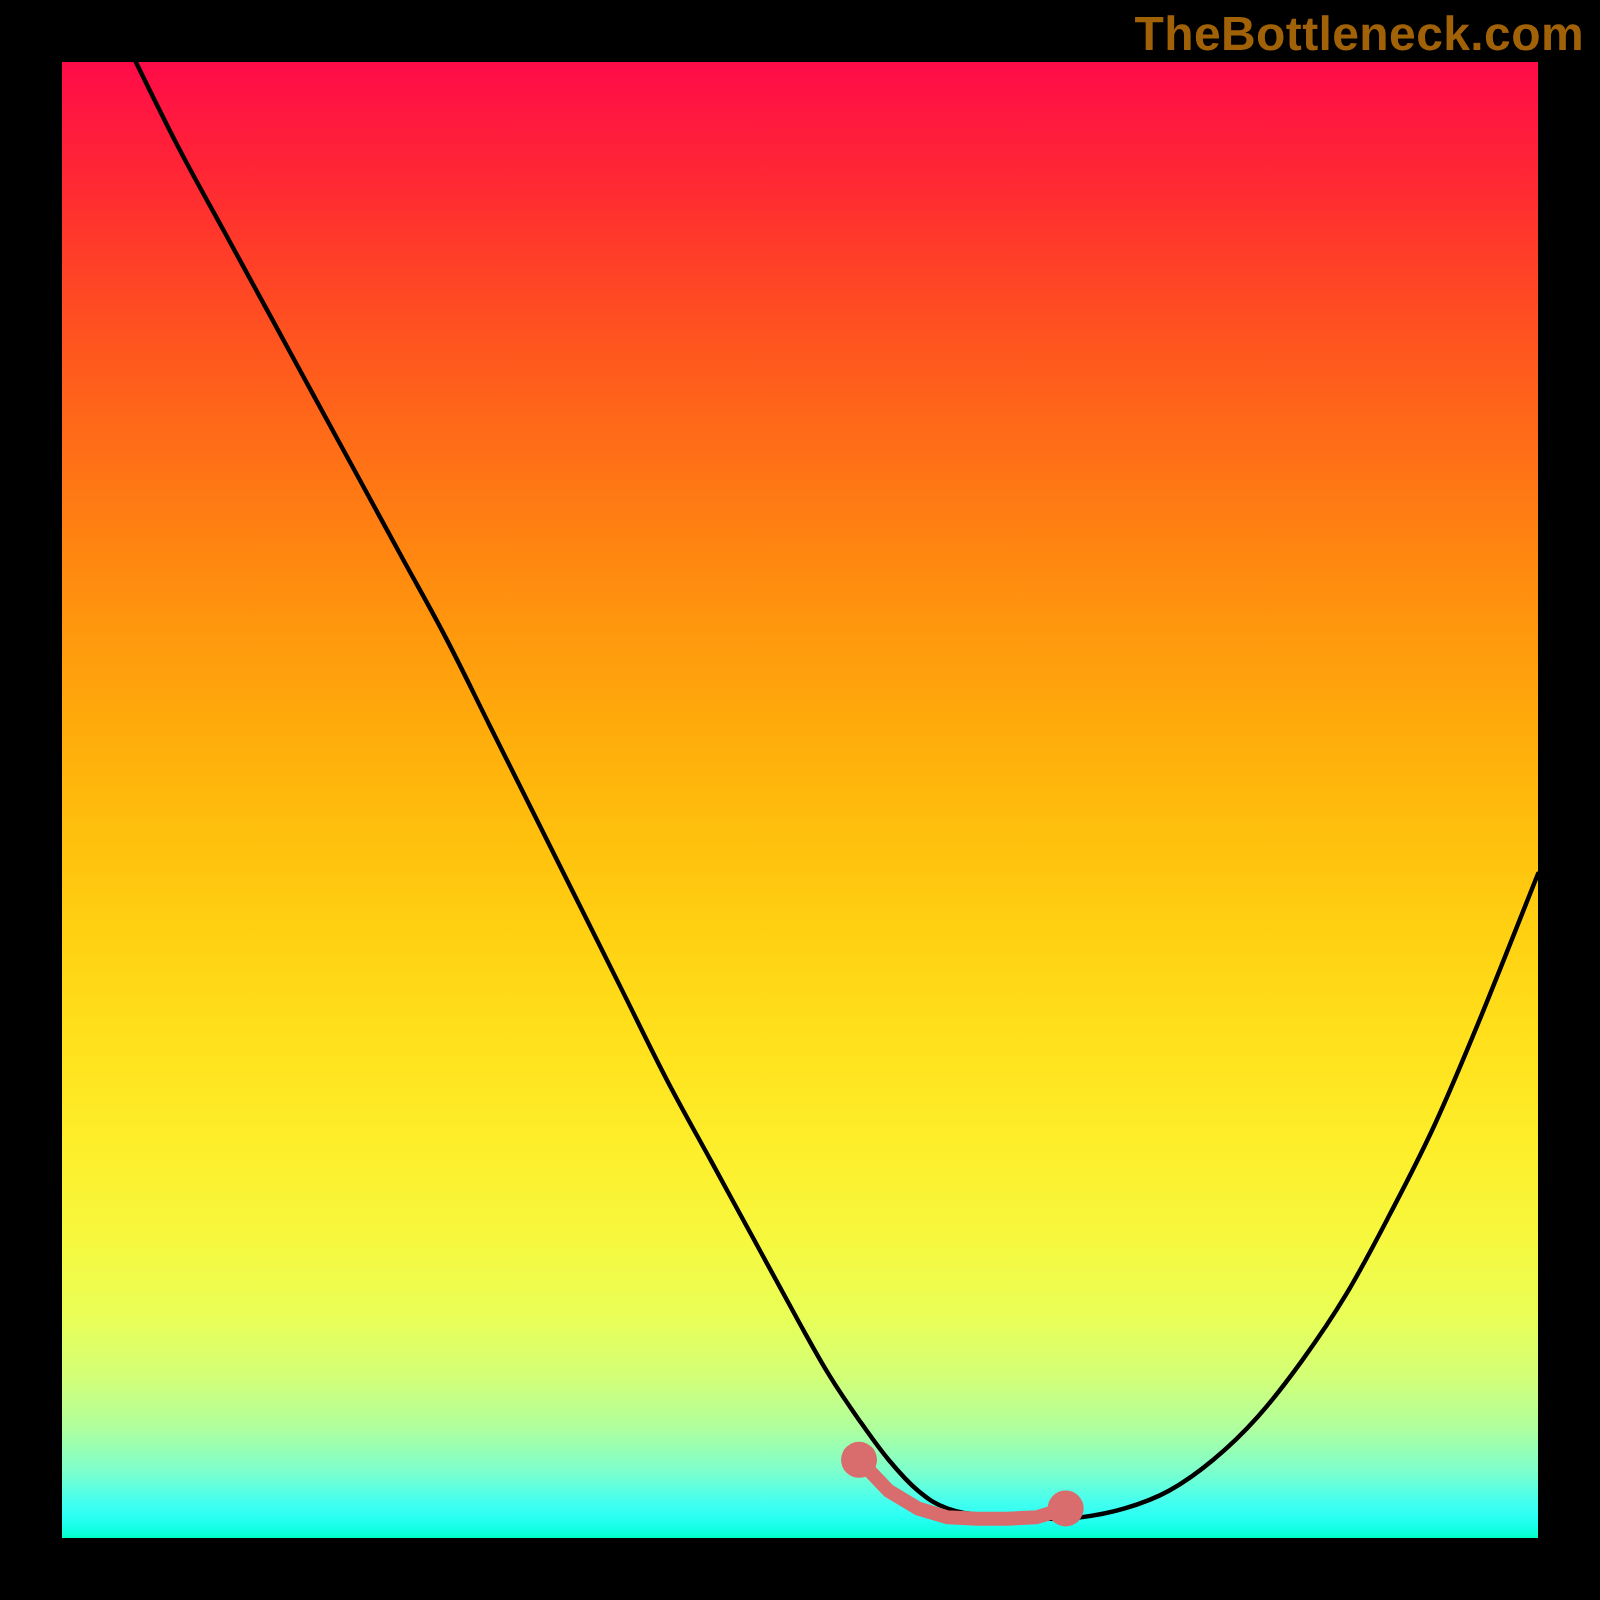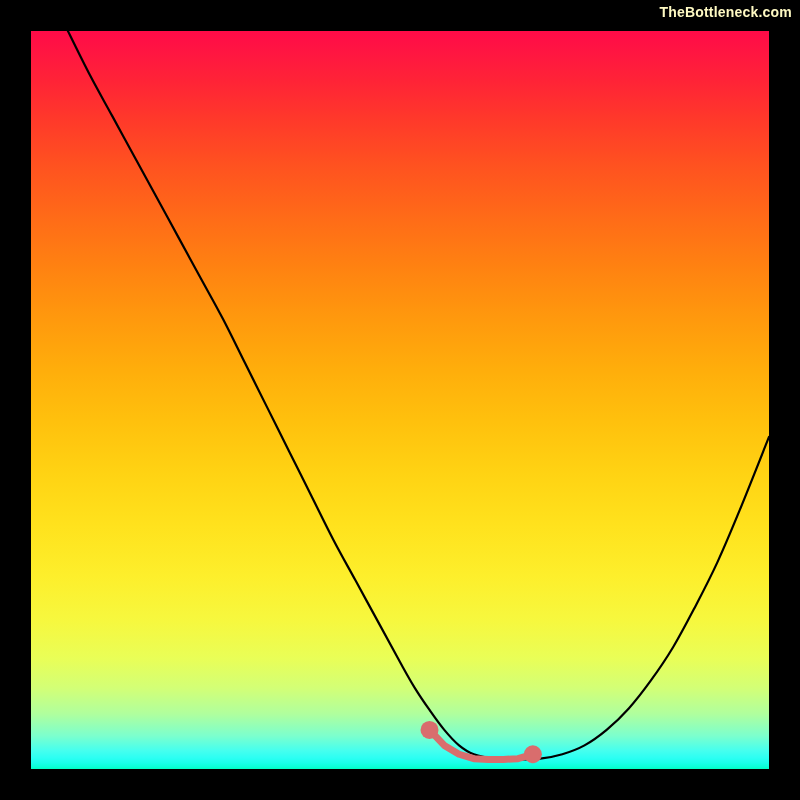--- a/index.html
+++ b/index.html
@@ -63,23 +63,23 @@
     left: 0;
     top: 0;
     width: 738px;
     height: 738px;
   }
   .watermark {
     position: absolute;
     top: 4px;
     right: 8px;
     font-family: Arial, Helvetica, sans-serif;
-    font-size: 14px;
+    font-size: 24px;
     font-weight: 600;
-    color: #fef9c3;
+    color: #a16207;
     letter-spacing: 0.2px;
   }
 </style>
 </head>
 <body>
 
 <div class="frame">
   <div class="watermark">TheBottleneck.com</div>
   <div class="plot">
     <div class="gradient"></div>

